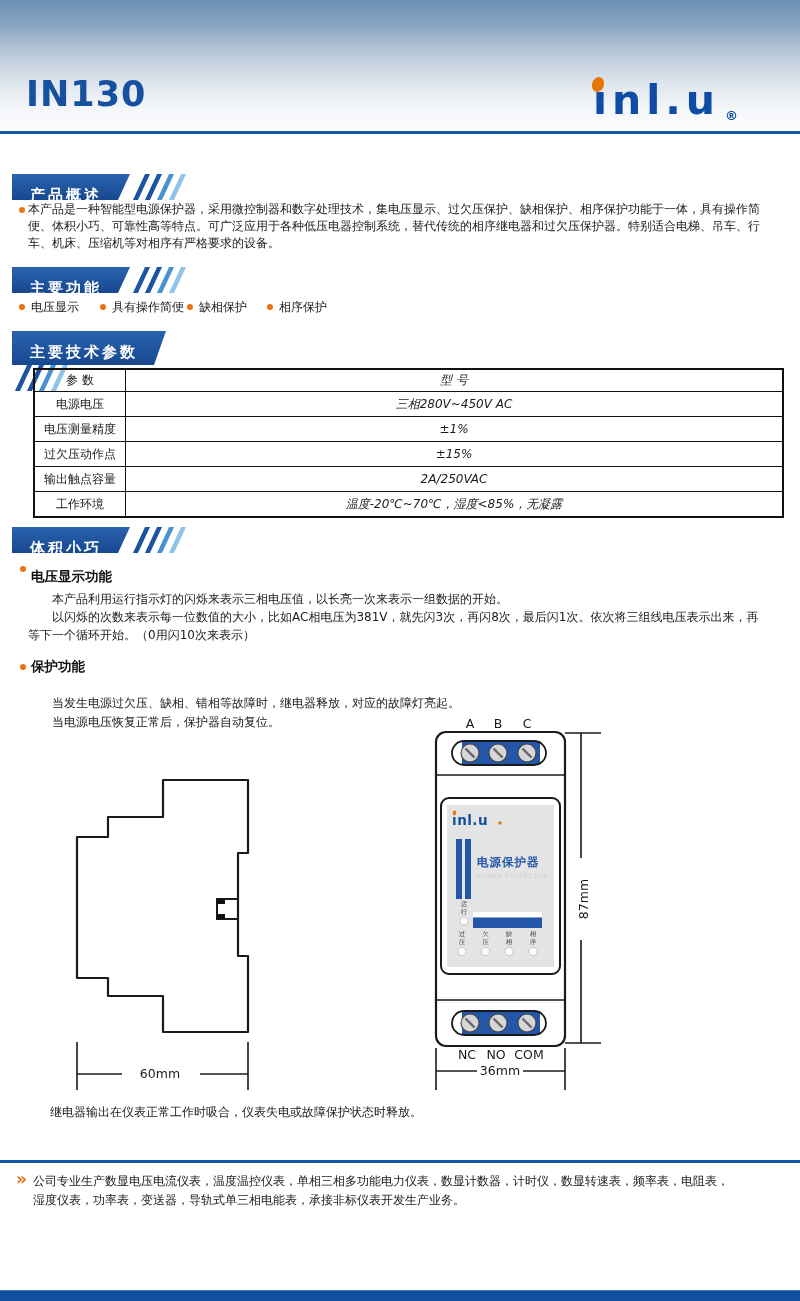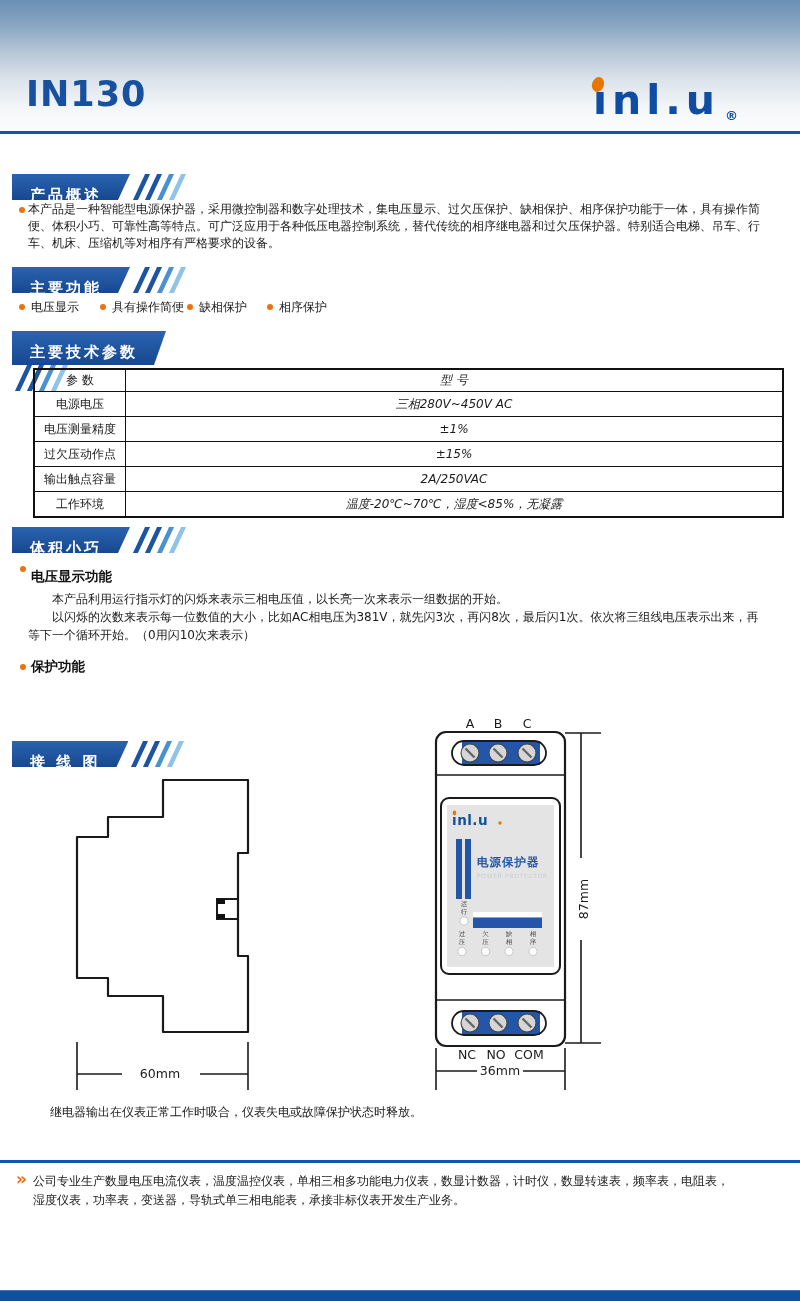--- a/index.html
+++ b/index.html
@@ -142,30 +142,25 @@
     </div>
   </div>
   <span class="bullet" style="left:20px; top:566px;"></span>
   <div class="bold-head" style="left:31px; top:568px;text-align:right;">电压显示功能</div>
   <div class="txt" style="left:28px; top:590px; width:736px; line-height:18px;">
     <div class="indent">本产品利用运行指示灯的闪烁来表示三相电压值，以长亮一次来表示一组数据的开始。</div>
     <div class="indent">以闪烁的次数来表示每一位数值的大小，比如AC相电压为381V，就先闪3次，再闪8次，最后闪1次。依次将三组线电压表示出来，再等下一个循环开始。（0用闪10次来表示）</div>
   </div>
   <span class="bullet" style="left:20px; top:664px;"></span>
   <div class="bold-head" style="left:31px; top:658px;text-align:center;">保护功能</div>
-
-  <div class="sec" style="top:741px;">
-    <div class="sec-tab">接 线 图</div>
-    <div class="sec-stripes">
-      <span class="s1"></span>
-        <span class="s2"></span>
-        <span class="s3"></span>
-        <span class="s4"></span>
-    </div>
-  </div>
+  <div class="txt" style="left:28px; top:694px; width:736px; line-height:19px;">
+    <div class="indent">当发生电源过欠压、缺相、错相等故障时，继电器释放，对应的故障灯亮起。</div>
+    <div class="indent">当电源电压恢复正常后，保护器自动复位。</div>
+  </div>
+
 
   <svg class="diagram" width="560" height="395" viewBox="0 0 560 395">
 
     <path d="M103,68 L188,68 L188,141 L178,141 L178,244 L188,244 L188,320 L103,320 L103,284 L48,284 L48,266 L17,266 L17,125 L48,125 L48,105 L103,105 Z" fill="#ffffff" stroke="#1a1a1a" stroke-width="2.2" stroke-linejoin="round"></path>
     <path d="M178,187 L157,187 L157,207 L178,207" fill="none" stroke="#1a1a1a" stroke-width="2"></path>
     <rect x="157" y="187" width="8" height="5" fill="#111"></rect>
     <rect x="157" y="202" width="8" height="5" fill="#111"></rect>
 
     <g stroke="#1a1a1a" stroke-width="1.6">
       <line x1="17" y1="330" x2="17" y2="378"></line>

